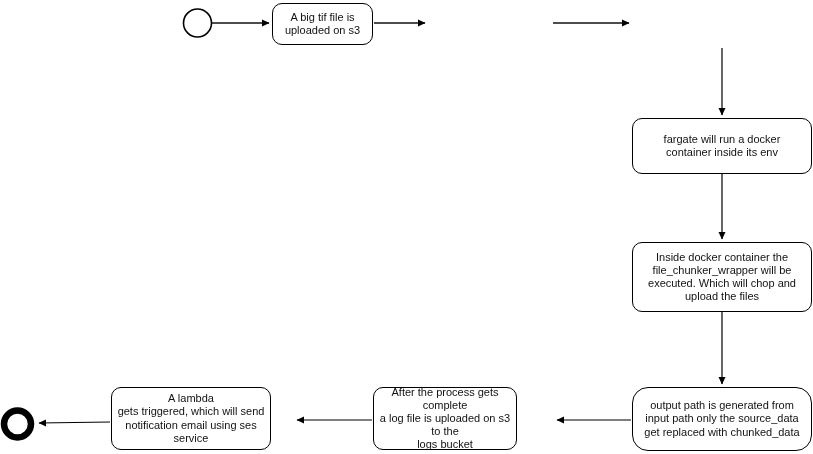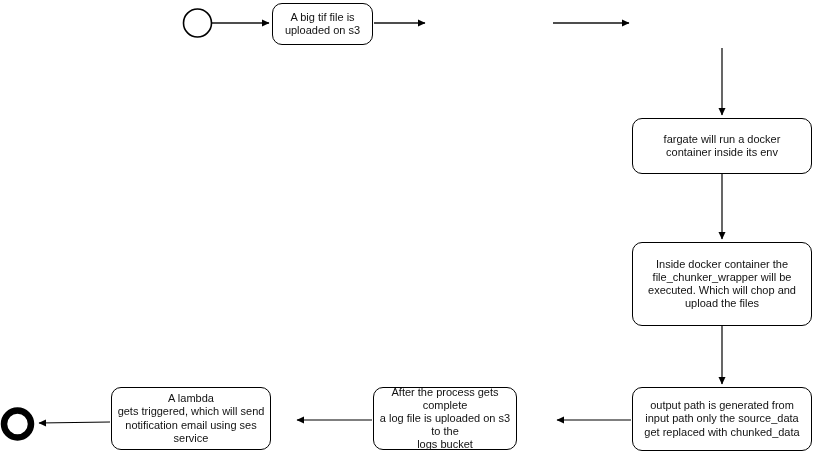--- a/index.html
+++ b/index.html
@@ -70,28 +70,28 @@
 uploaded on s3</span>
   </div>
 
 
 
   <div class="node" style="left:632px; top:118px; width:180px; height:56px;">
     <span class="node-label">fargate will run a docker
 container inside its env</span>
   </div>
 
-  <div class="node" style="left:632px; top:242px; width:180px; height:84px;">
+  <div class="node" style="left:632px; top:242px; width:180px; height:70px;">
     <span class="node-label">Inside docker container the
 file_chunker_wrapper will be
 executed. Which will chop and
 upload the files</span>
   </div>
 
-  <div class="node" style="left:632px; top:387px; width:180px; height:64px;">
+  <div class="node" style="left:632px; top:387px; width:180px; height:64px;border-radius:16px;">
     <span class="node-label">output path is generated from
 input path only the source_data
 get replaced with chunked_data</span>
   </div>
 
   <div class="node" style="left:373px; top:387px; width:144px; height:63px;">
     <span class="node-label">After the process gets complete
 a log file is uploaded on s3 to the
 logs bucket</span>
   </div>

